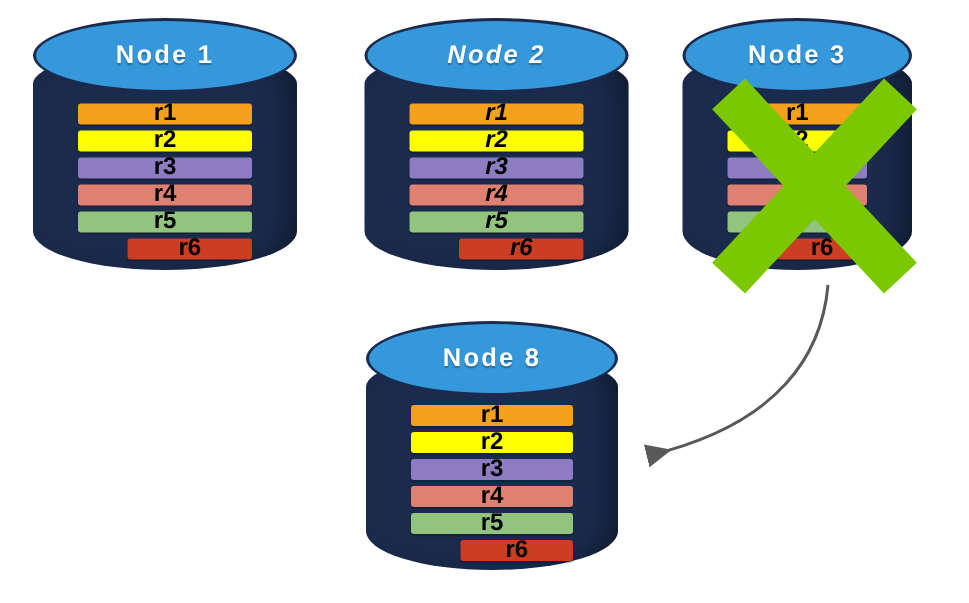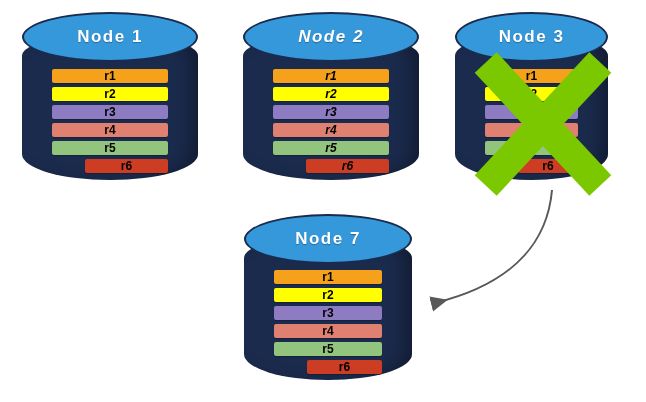--- a/index.html
+++ b/index.html
@@ -70,21 +70,21 @@
     flex-direction: column;
   }
   .row {
     height: 14px;
     margin-bottom: 4px;
     display: flex;
     align-items: center;
     justify-content: center;
     color: #000000;
     font-weight: bold;
-    font-size: 12px;
+    font-size: 16px;
     border-radius: 2px;
     box-shadow: 0 1px 1px rgba(0,0,0,0.25);
   }
   .row:last-child { margin-bottom: 0; margin-left: 33px; }
 
   
   .cross {
     position: absolute;
     pointer-events: none;
   }
@@ -158,21 +158,21 @@
     </div>
     <div class="cross" style="left:10px; top:42px; width:156px; height:140px;">
       <span class="bar-a"></span>
       <span class="bar-b"></span>
     </div>
   </div>
 
   <div class="node" style="left:244px; top:214px; width:168px; height:166px;">
     <div class="cyl-body"></div>
     <div class="cyl-top"></div>
-    <div class="node-label">Node 7</div>
+    <div class="node-label">Node 8</div>
     <div class="rows" style="top:56px; left:30px; right:30px;">
       <div class="row" style="background:#f5a11b;">r1</div>
       <div class="row" style="background:#ffff00;">r2</div>
       <div class="row" style="background:#8e7cc3;">r3</div>
       <div class="row" style="background:#e08070;">r4</div>
       <div class="row" style="background:#93c47d;">r5</div>
       <div class="row" style="background:#cc3d23;">r6</div>
     </div>
   </div>
 

